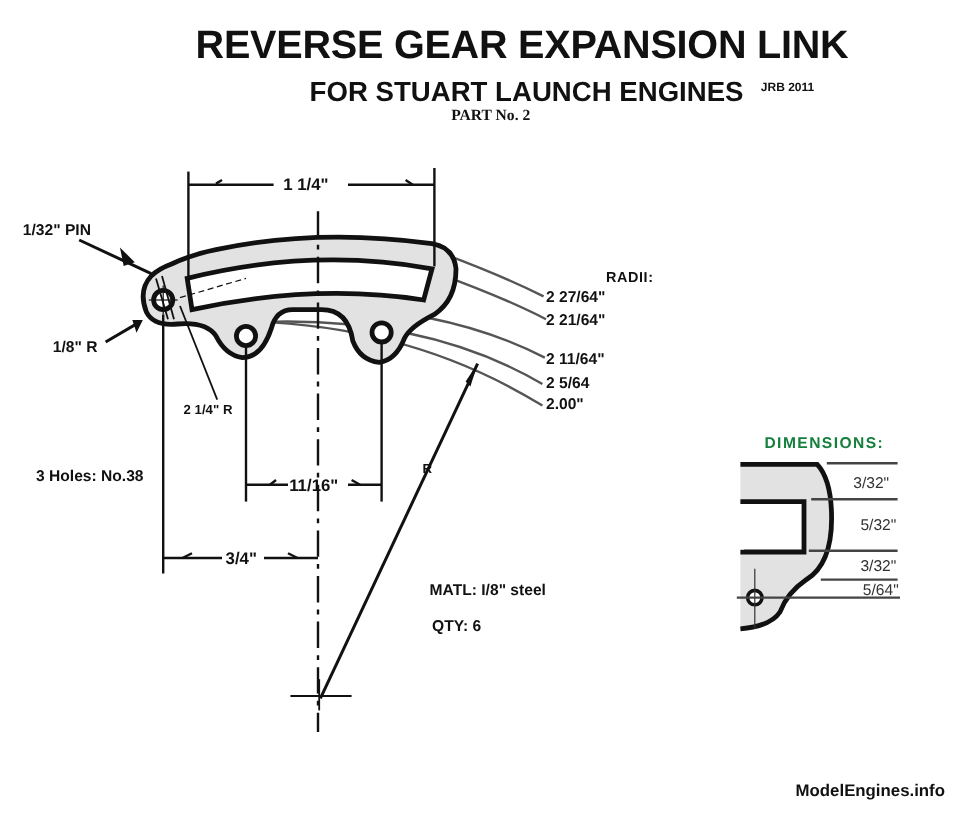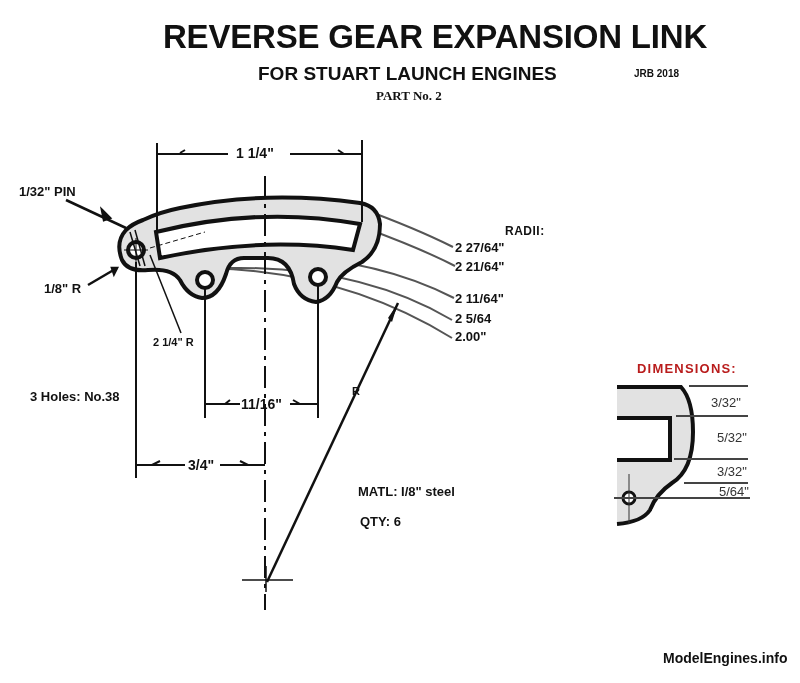--- a/index.html
+++ b/index.html
@@ -1,25 +1,25 @@
 <!DOCTYPE html>
 <html><head>
 <meta charset="utf-8">
 <style>
   html, body { margin: 0; padding: 0; background: #ffffff; }
   body { width: 800px; height: 683px; position: relative; overflow: hidden;
          font-family: "Liberation Sans", sans-serif; color: #111; }
   .txt { position: absolute; font-weight: bold; white-space: nowrap; color: #111; }
   #title { left: 0; width: 870px; top: 18px; text-align: center; font-size: 33px; letter-spacing: -0.2px; }
-  #subtitle { left: 258px; top: 63px; font-size: 19px; }
+  #subtitle { left: 258px; top: 63px; font-size: 23px; }
   #author { left: 634px; top: 68px; font-size: 10px; }
   #partno { left: 376px; top: 88px; font-size: 13px; font-family: Liberation Serif, serif; }
   .lbl { font-size: 13px; }
   .lbl-sm { font-size: 11px; }
-  #dims-heading { left: 637px; top: 361px; font-size: 13px; letter-spacing: 1.2px; color: #b91c1c; }
+  #dims-heading { left: 637px; top: 361px; font-size: 13px; letter-spacing: 1.2px; color: #15803d; }
   #radii-heading { left: 461px; top: 224px; font-size: 12px; letter-spacing: 0.5px; margin-left: 44px; }
   svg { position: absolute; left: 0; top: 0; }
   #footer { left: 663px; top: 650px; font-size: 14px; font-weight: bold; }
 </style>
 </head>
 <body>
 
 <svg width="800" height="683" viewBox="0 0 800 683">
 
   <g fill="none" stroke="#555" stroke-width="2">
@@ -114,21 +114,21 @@
       <line x1="676" y1="416" x2="748" y2="416"></line>
       <line x1="674" y1="459" x2="748" y2="459"></line>
       <line x1="684" y1="483" x2="748" y2="483"></line>
       <line x1="614" y1="498" x2="750" y2="498"></line>
     </g>
   </g>
 </svg>
 
 <div class="txt" id="title">REVERSE GEAR EXPANSION LINK</div>
 <div class="txt" id="subtitle">FOR STUART LAUNCH ENGINES</div>
-<div class="txt" id="author">JRB 2018</div>
+<div class="txt" id="author">JRB 2011</div>
 <div class="txt" id="partno">PART No. 2</div>
 
 <div class="txt lbl" style="left:236px; top:145px; font-size:14px;">1 1/4"</div>
 <div class="txt lbl" style="left:19px; top:184px;">1/32" PIN</div>
 <div class="txt lbl" style="left:44px; top:281px;">1/8" R</div>
 <div class="txt lbl-sm" style="left:153px; top:336px;">2 1/4" R</div>
 <div class="txt lbl" style="left:30px; top:389px;">3 Holes: No.38</div>
 <div class="txt lbl" style="left:241px; top:396px; font-size:14px;">11/16"</div>
 <div class="txt lbl" style="left:188px; top:457px; font-size:14px;">3/4"</div>
 <div class="txt lbl-sm" style="left:352px; top:385px;">R</div>

